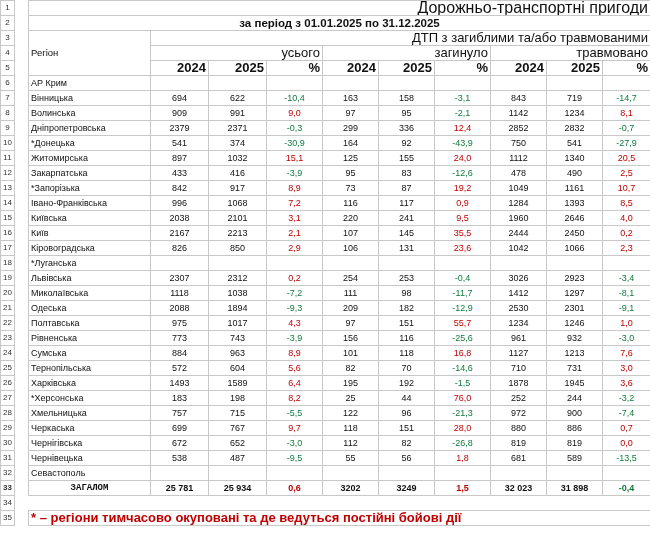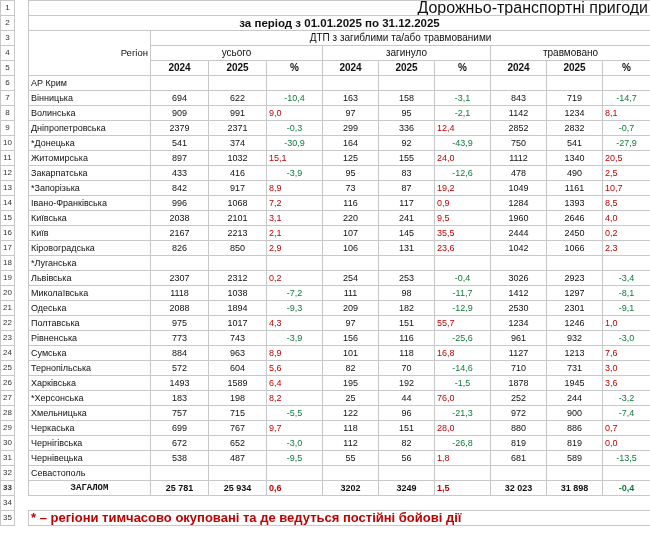--- a/index.html
+++ b/index.html
@@ -61,43 +61,43 @@
     background:#fff;border:none;
   }
   .title2{
     text-align:center;font-weight:bold;font-size:11.5px;
     background:#fff;border:none;
   }
 
   
   .hdr{
     background:#d9e8d2;
-    text-align:center;
+    text-align:right;
     font-weight:normal;
-    font-size:10px;
+    font-size:13px;
     border:1px solid #9bbf8d;
     margin-left:43px;
   }
   .hdr.b{font-weight:bold;}
   .hdr-reg{
     background:#d9e8d2;
-    text-align:right;
+    text-align:left;
     border:1px solid #9bbf8d;
     font-size:9.5px;
   }
 
   .regcell{
     text-align:left;
     padding-left:4px;
     font-size:9px;
     margin-left:10px;
   }
   .num{text-align:center;font-size:9px;}
   .pct-neg{color:#107a3d;text-align:center;font-size:9px;}
-  .pct-pos{color:#c00000;text-align:left;font-size:9px;}
+  .pct-pos{color:#c00000;text-align:center;font-size:9px;}
 
   .total td{
     background:#d9e8d2;
     font-weight:bold;
     border:1px solid #9bbf8d;
   }
   .total .regcell{text-align:center;font-family:Liberation Mono, monospace;}
 
   .note{
     color:#c00000;font-weight:bold;font-size:13px;

